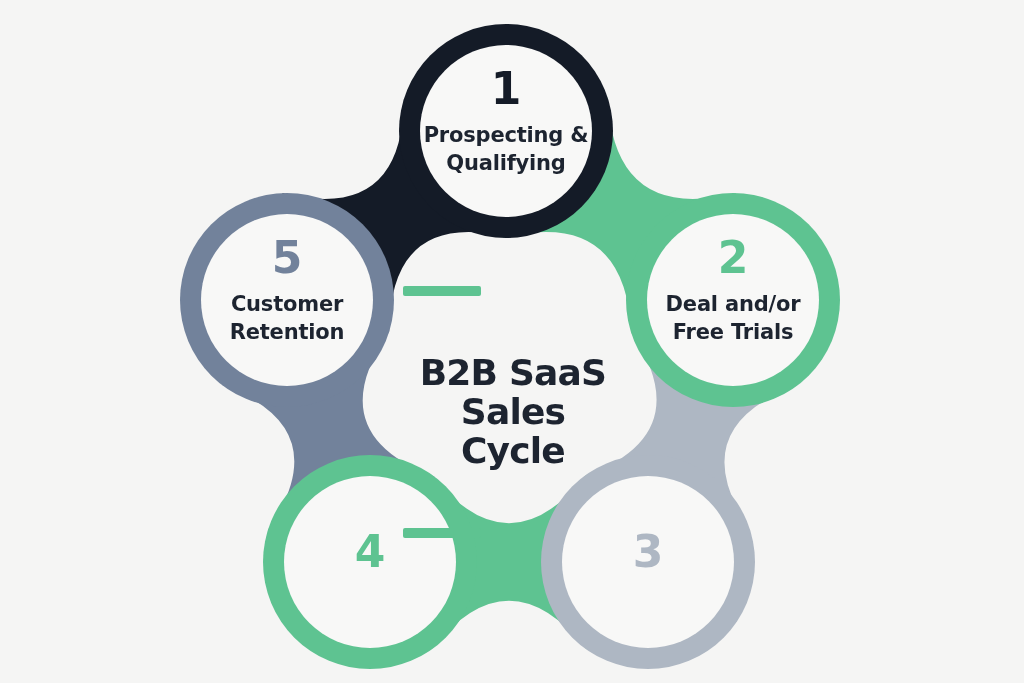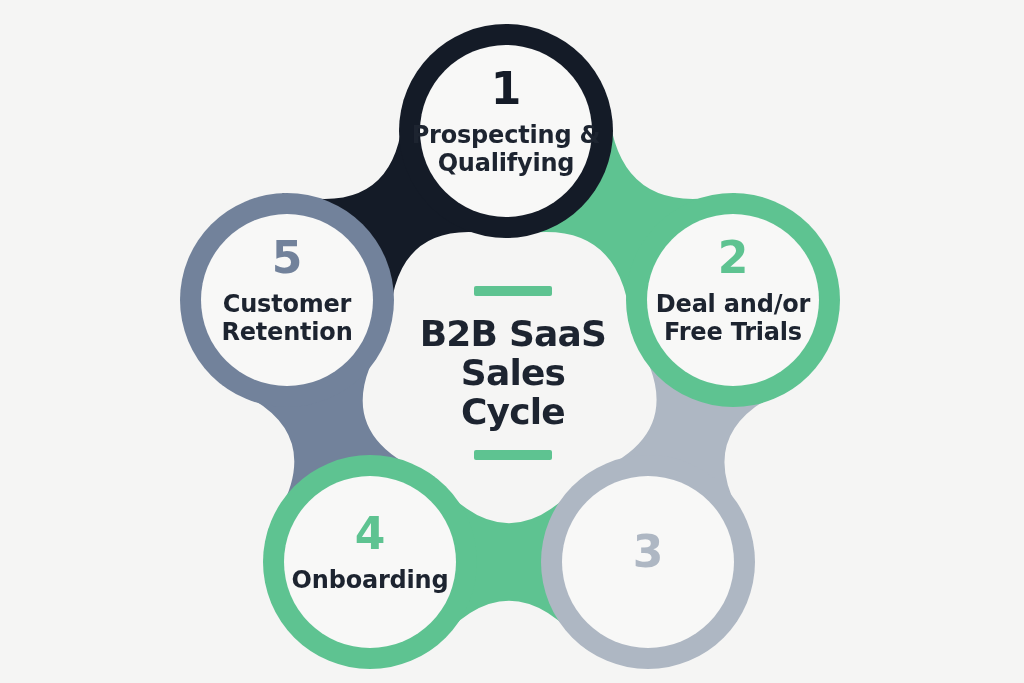--- a/index.html
+++ b/index.html
@@ -42,41 +42,41 @@
     pointer-events: none;
   }
   .stage .num {
     font-size: 44px;
     line-height: 48px;
     font-weight: bold;
     letter-spacing: 0;
   }
   .stage .label {
     margin-top: 8px;
-    font-size: 24px;
+    font-size: 21px;
     line-height: 28px;
     font-weight: bold;
     color: var(--text);
     white-space: pre-line;
     letter-spacing: -0.2px;
   }
   .s1 { left: 506px; top: 131px; }
   .s2 { left: 733px; top: 300px; }
   .s3 { left: 648px; top: 562px; }
   .s4 { left: 370px; top: 562px; }
   .s5 { left: 287px; top: 300px; }
   .center-block {
     position: absolute;
     left: 403px;
     top: 286px;
     width: 220px;
     display: flex;
     flex-direction: column;
-    align-items: center;
     text-align: center;
+    gap: 39px;
   }
   .dash {
     width: 78px;
     height: 10px;
     border-radius: 2px;
     background: var(--accent);
   }
   .center-title {
     margin: 18px 0 19px 0;
     font-size: 36px;
@@ -121,21 +121,20 @@
     <div class="label">Deal and/or
 Free Trials</div>
   </div>
 
   <div class="stage s3">
     <div class="num" style="color: rgb(174, 183, 195);">3</div>
   </div>
 
   <div class="stage s4">
     <div class="num" style="color: rgb(94, 195, 145);">4</div>
-    <div class="label">Onboarding</div>
   </div>
 
   <div class="stage s5">
     <div class="num" style="color: rgb(114, 130, 155);">5</div>
     <div class="label">Customer
 Retention</div>
   </div>
 
   <div class="center-block">
     <div class="dash"></div>

